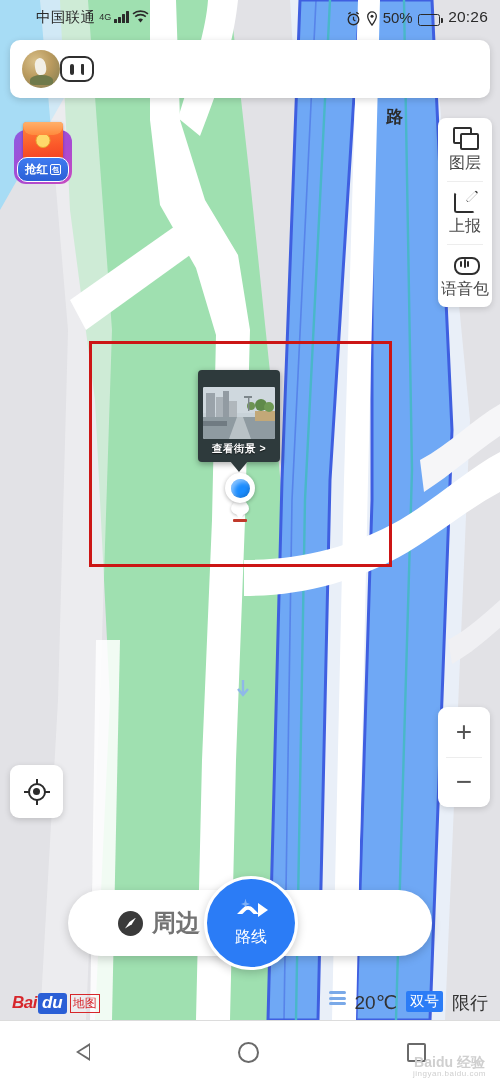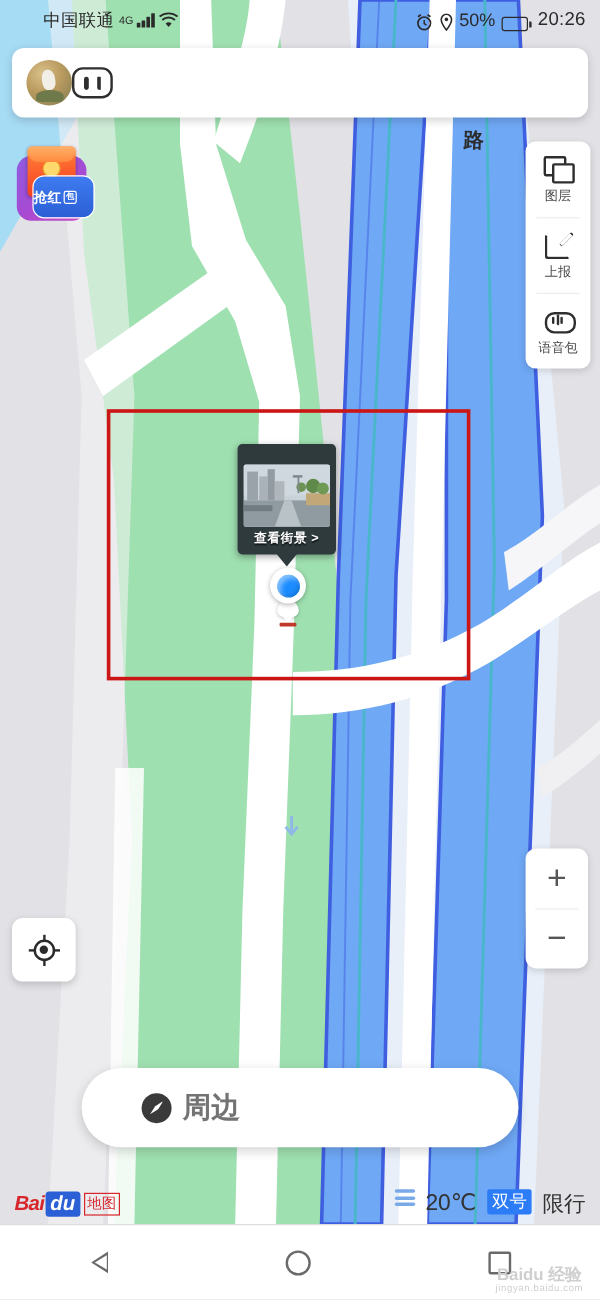--- a/index.html
+++ b/index.html
@@ -59,38 +59,38 @@
   #redpacket { position: absolute; left: 14px; top: 122px; width: 58px; height: 62px; z-index: 30; }
   .rp-bg { position: absolute; inset: 8px 0 0 0; border-radius: 12px;
     background: linear-gradient(145deg,#8e5ce0 0%, #a74ad3 55%, #c84bbf 100%); }
   .rp-env { position: absolute; left: 9px; top: 0; width: 40px; height: 42px;
     background: linear-gradient(175deg,#ff8a3d 0%, #fb5a2a 55%, #f03a20 100%);
     border-radius: 4px; box-shadow: 0 1px 3px rgba(0,0,0,.3); }
   .rp-env::before { content:""; position:absolute; left:50%; top:11px; transform:translateX(-50%);
     width:13px; height:13px; border-radius:50%; background:#ffd96b; border:1px solid #e8a830; }
   .rp-env::after { content:""; position:absolute; left:0; top:0; width:100%; height:13px;
     background: linear-gradient(180deg,#ffb06a,#ff8a3d); border-radius: 4px 4px 10px 10px; }
-  .rp-label { position: absolute; left: 13px; bottom: 2px; width: 52px; height: 36px;
+  .rp-label { position: absolute; left: 3px; bottom: 2px; width: 52px; height: 25px;
     background: linear-gradient(180deg,#3f7bf0,#2b5fd6); border-radius: 10px;
-    display: flex; align-items: center; justify-content: flex-start; gap: 2px;
+    display: flex; align-items: center; justify-content: center; gap: 2px;
     color: #fff; font-size: 11.5px; font-weight: bold; border: 1.2px solid #fff; }
   .rp-label .mini { display:inline-block; width: 11px; height: 11px; border:1.2px solid #fff;
     border-radius: 2px; font-size: 7px; line-height: 9px; text-align:center; }
 
   
   #toolpanel {
     position: absolute; right: 8px; top: 118px; width: 54px;
     background: #fff; border-radius: 8px; box-shadow: 0 2px 6px rgba(0,0,0,.14); z-index: 30;
   }
   .tool {
     height: 63px; display: flex; flex-direction: column; align-items: center;
     justify-content: center; gap: 3px; position: relative;
   }
   .tool + .tool::before { content:""; position:absolute; top:0; left:9px; right:9px; height:1px; background:#ededed; }
-  .tool-label { font-size: 11px; color: #4a4a4a; }
+  .tool-label { font-size: 16px; color: #4a4a4a; }
   .ticon { width: 24px; height: 24px; position: relative; }
   
   .ic-layers::before { content:""; position:absolute; left:0; top:1px; width:15px; height:13px;
      border:2px solid #2e2e2e; border-radius:2px; }
   .ic-layers::after { content:""; position:absolute; left:7px; top:7px; width:15px; height:13px;
      border:2px solid #2e2e2e; border-radius:2px; background:#fff; }
   
   .ic-report::before { content:""; position:absolute; left:1px; top:3px; width:17px; height:17px;
      border:2px solid #2e2e2e; border-radius:3px; border-top-color:transparent; border-right-color:transparent;}
   .ic-report .pen { position:absolute; right:0px; top:1px; width:14px; height:3px; background:#2e2e2e;
@@ -396,20 +396,28 @@
     <div class="zbtn">−</div>
   </div>
 
   <div id="actionbar">
     <div class="act">
       <span class="ic-compass"></span>
       <span class="act-label">周边</span>
     </div>
     <div class="act"></div>
   </div>
+  <div id="routebtn">
+    <span class="ic-route">
+      <span class="spark"></span>
+        <span class="arc"></span>
+        <span class="tip"></span>
+    </span>
+    <span class="route-label">路线</span>
+  </div>
 
   <div id="infostrip">
     <div class="baidu-logo">
       <span class="bl-bai">Bai</span>
       <span class="bl-du">du</span>
       <span class="bl-ditu">地图</span>
     </div>
     <div class="info-right">
       <span class="traffic-ic">
           <i></i>

